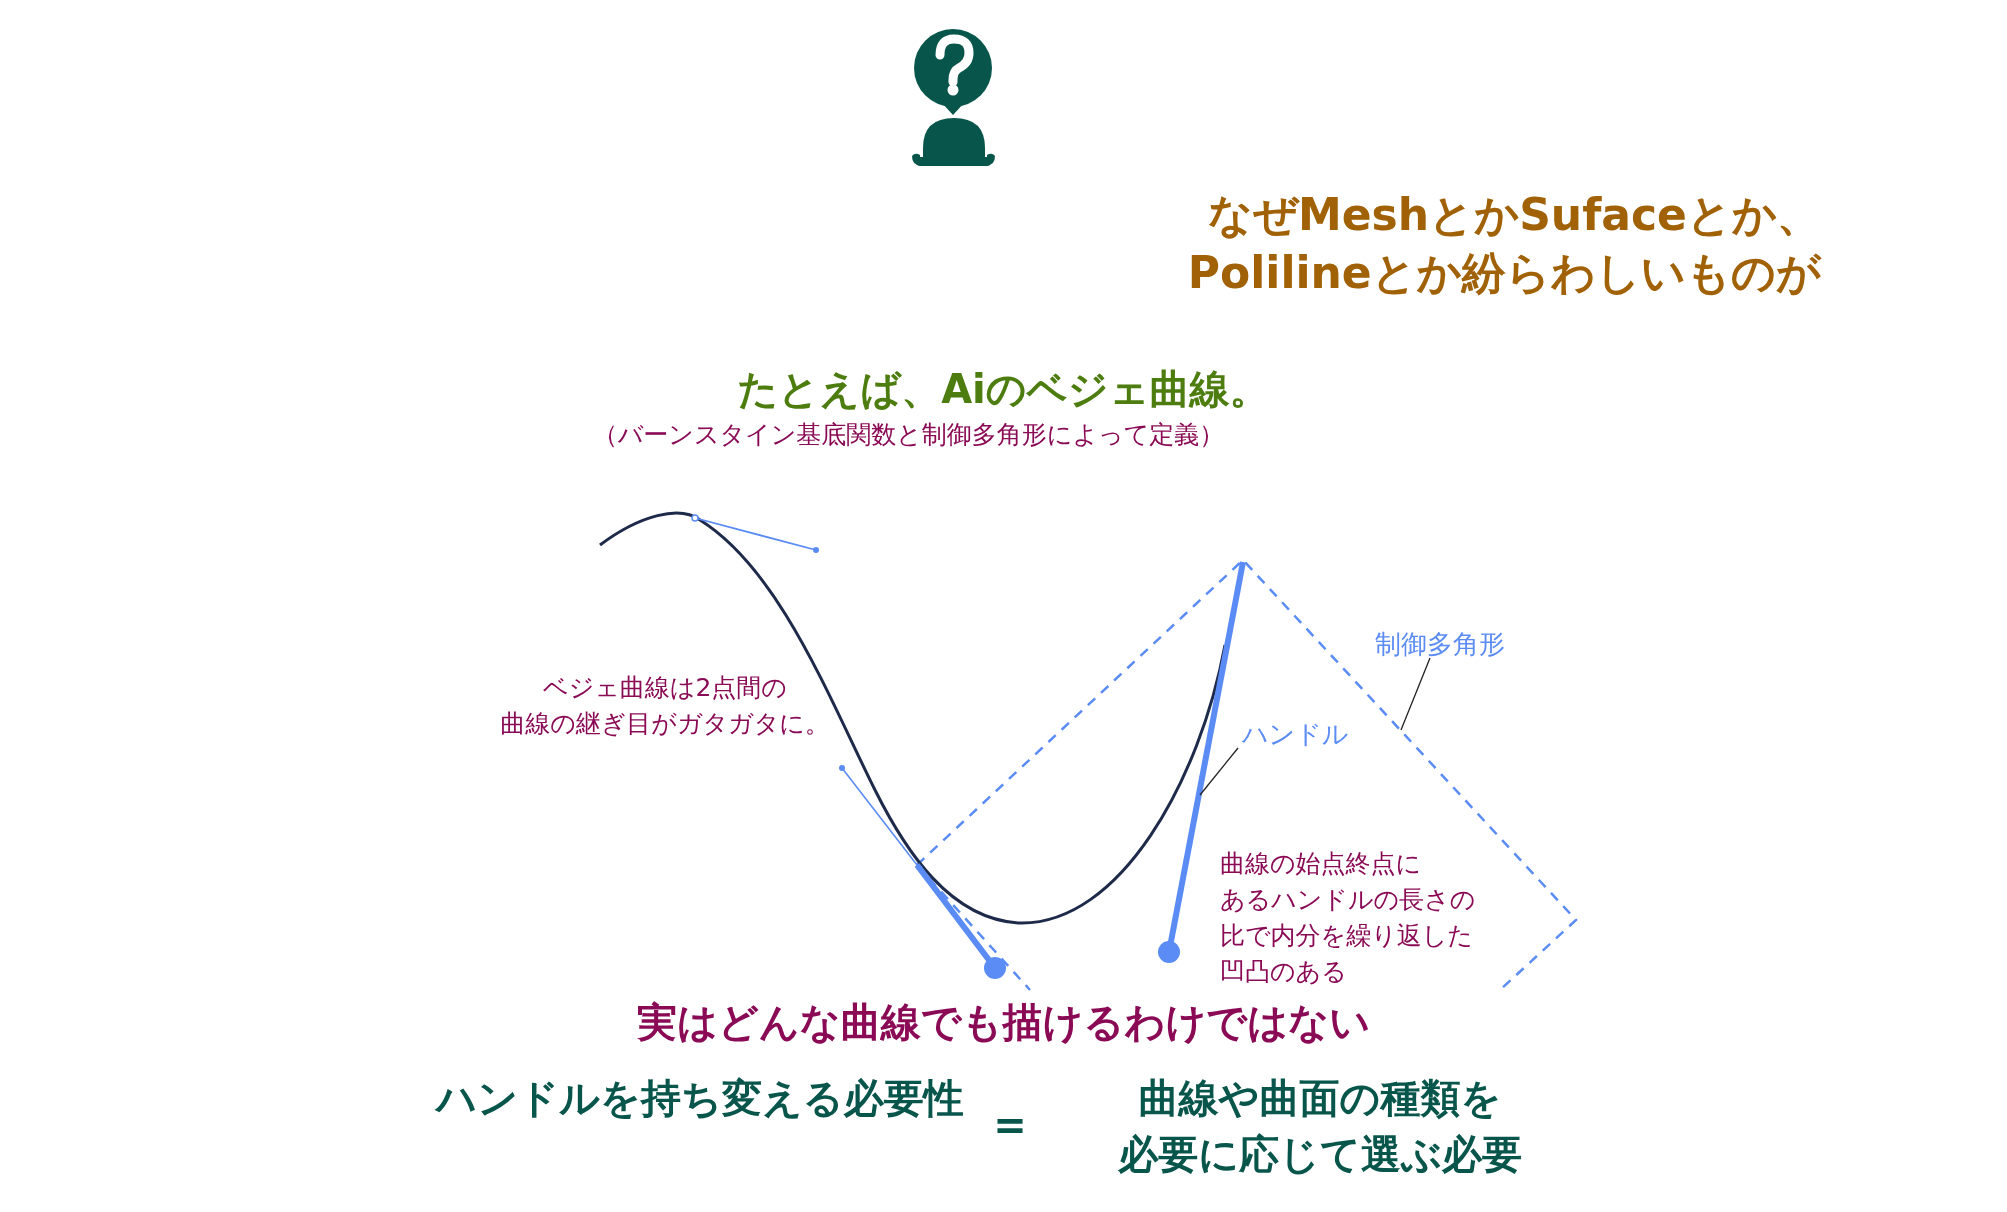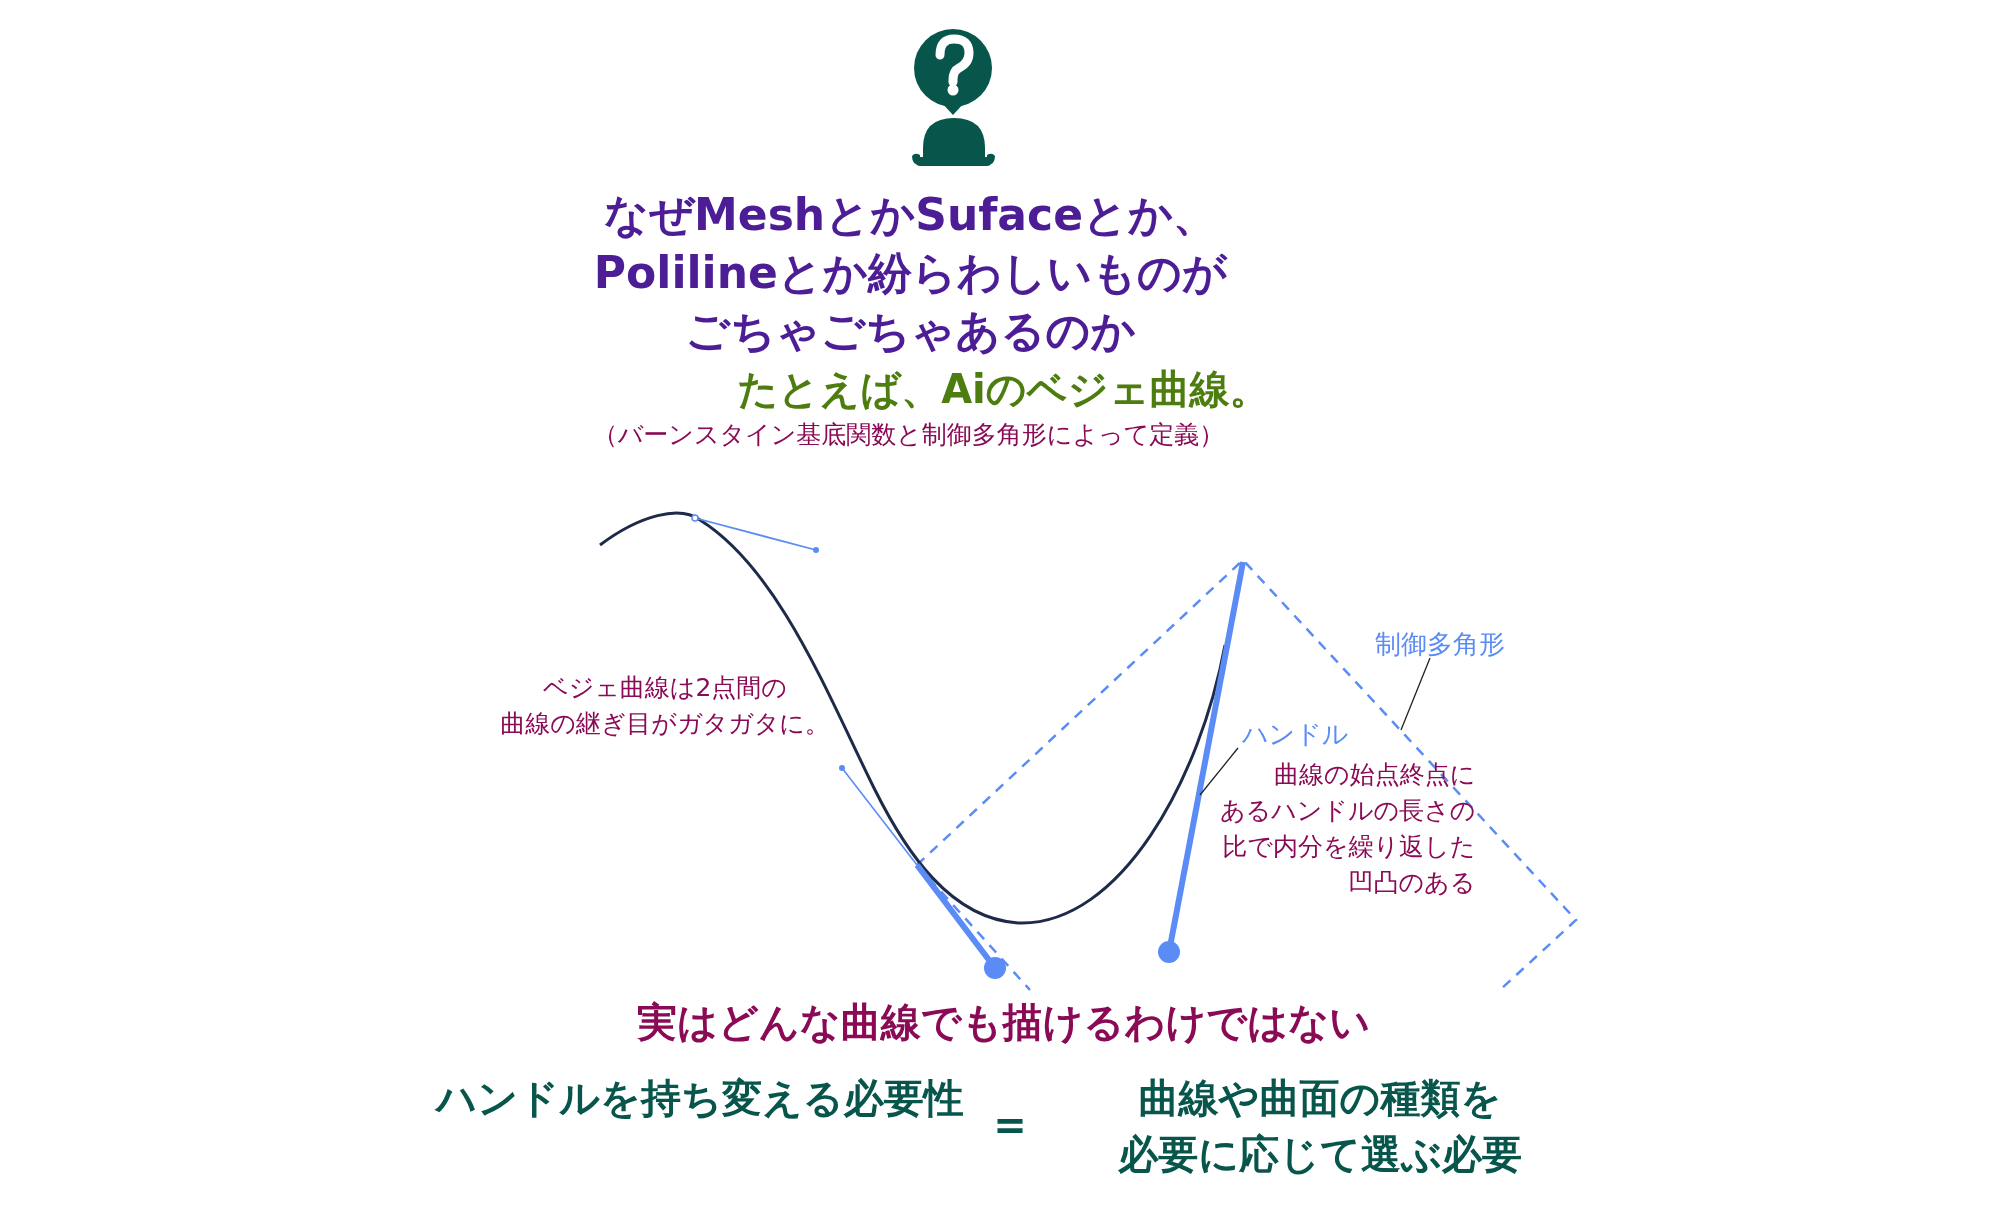--- a/index.html
+++ b/index.html
@@ -1,19 +1,19 @@
 <!DOCTYPE html>
 <html><head>
 <meta charset="utf-8">
 <style>
   html, body { margin:0; padding:0; background:#ffffff; }
   body { width:2007px; height:1212px; position:relative; overflow:hidden;
          font-family:"DejaVu Sans", "Liberation Sans", sans-serif; }
   .abs { position:absolute; }
-  .title { left:0; width:1821px; text-align:center; color:#4c1d95; font-weight:bold;
+  .title { left:0; width:1821px; text-align:right; color:#a16207; font-weight:bold;
            font-size:44px; line-height:58px; }
   .sub { left:0; width:2007px; text-align:center; color:#4d7c0f; font-weight:bold; font-size:40px; }
   .paren { left:0; width:1817px; text-align:center; color:#8A0A55; font-size:25px; }
   .note { color:#8A0A55; font-size:25px; line-height:36px; }
   .blue-label { color:#5B8CF5; font-size:26px; }
   .concl { color:#8A0A55; font-weight:bold; font-size:40px; left:0; width:2007px; text-align:center; }
   .eq-block { color:#08564B; font-weight:bold; font-size:40px; line-height:56px; text-align:center; }
   svg { position:absolute; left:0; top:0; }
 </style>
 </head>
@@ -25,21 +25,20 @@
   <path d="M940,55 q0,-16 14,-16 q15,0 15,14 q0,10 -10,15 q-6,3 -6,12 v2" stroke="#fff" stroke-width="9" fill="none" stroke-linecap="round"></path>
   <circle cx="953" cy="90" r="5.5" fill="#fff"></circle>
   <path d="M923,160 v-12 q0,-30 31,-30 q31,0 31,30 v12 z" fill="#08564B"></path>
   <path d="M912,156 q0,9 8,9 h67 q8,0 8,-9 q-3,-4 -8,-1 v6 h-67 v-6 q-5,-3 -8,1z" fill="#08564B"></path>
   <rect x="916" y="157" width="75" height="9" rx="4" fill="#08564B"></rect>
 </svg>
 
 <div class="abs title" style="top:186px;">
   <div>なぜMeshとかSufaceとか、</div>
   <div>Polilineとか紛らわしいものが</div>
-  <div>ごちゃごちゃあるのか</div>
 </div>
 
 <div class="abs sub" style="top:362px;">たとえば、Aiのベジェ曲線。</div>
 <div class="abs paren" style="top:418px;">（バーンスタイン基底関数と制御多角形によって定義）</div>
 
 <svg width="2007" height="1212" viewBox="0 0 2007 1212">
 
   <g stroke="#5B8CF5" stroke-width="2.5" stroke-dasharray="10,8" fill="none">
     <polyline points="917,865 1243,560 1576,920 1500,990"></polyline>
     <line x1="917" y1="865" x2="1030" y2="990"></line>
@@ -64,21 +63,21 @@
 </svg>
 
 <div class="abs note" style="left:470px; top:670px; width:390px; text-align:center;">
   <div>ベジェ曲線は2点間の</div>
   <div>曲線の継ぎ目がガタガタに。</div>
 </div>
 
 <div class="abs blue-label" style="left:1375px; top:627px;">制御多角形</div>
 <div class="abs blue-label" style="left:1242px; top:717px;">ハンドル</div>
 
-<div class="abs note" style="left:1220px; top:757px;text-align:right;">
+<div class="abs note" style="left:1220px; top:846px;">
   <div>曲線の始点終点に</div>
   <div>あるハンドルの長さの</div>
   <div>比で内分を繰り返した</div>
   <div>凹凸のある</div>
 </div>
 
 <div class="abs concl" style="top:995px;">実はどんな曲線でも描けるわけではない</div>
 
 <div class="abs eq-block" style="left:400px; top:1070px; width:600px;">
   <div>ハンドルを持ち変える必要性</div>

